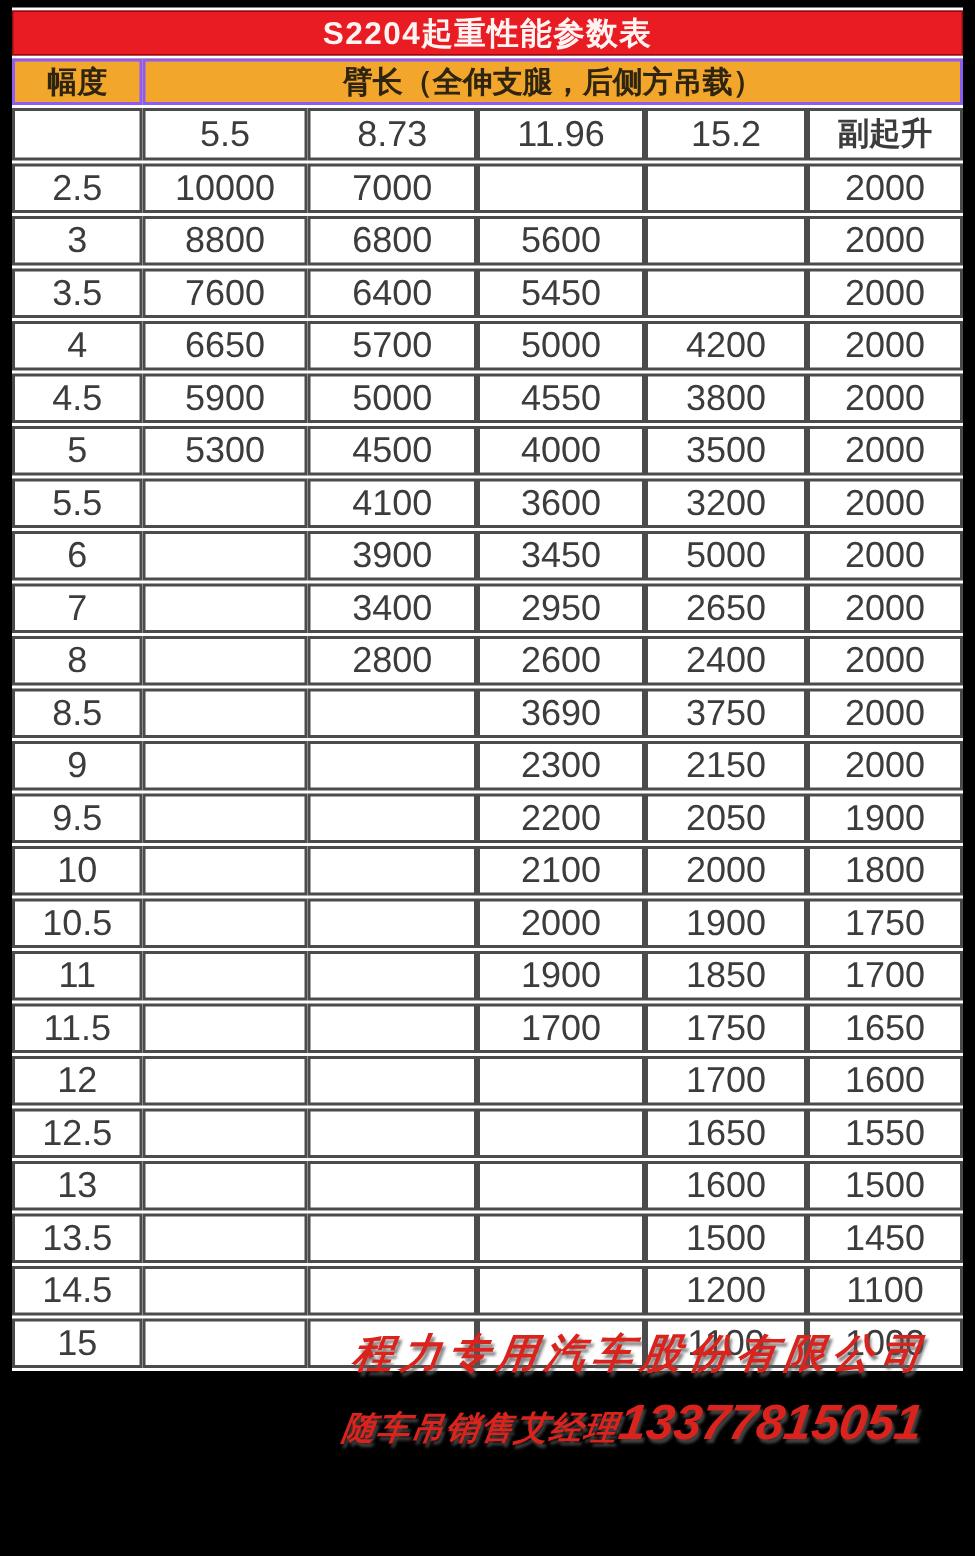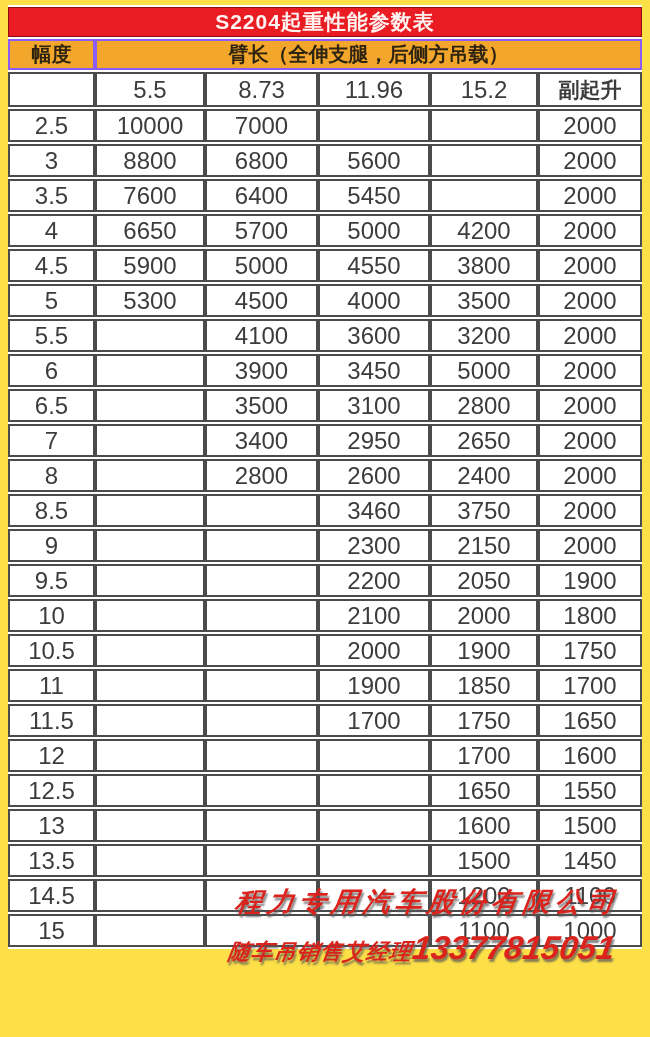--- a/index.html
+++ b/index.html
@@ -1,21 +1,21 @@
 <!DOCTYPE html>
 <html><head>
 <meta charset="utf-8">
 <style>
   html, body { margin: 0; padding: 0; background: #ffffff; }
   .frame {
     position: relative;
     width: 650px;
     height: 1037px;
     box-sizing: border-box;
-    background: #fde047;
+    background: #000000;
     padding: 5px 24px 12px 8px;
     overflow: hidden;
     font-family: "Liberation Sans", "DejaVu Sans", sans-serif;
   }
   table.spec {
     width: 100%;
     border-collapse: separate;
     border-spacing: 0 2px;
     background: #ffffff;
     table-layout: fixed;
@@ -154,48 +154,40 @@
         </tr>
         <tr>
           <td class="data-cell">6</td>
           <td class="data-cell"></td>
           <td class="data-cell">3900</td>
           <td class="data-cell">3450</td>
           <td class="data-cell">5000</td>
           <td class="data-cell">2000</td>
         </tr>
         <tr>
-          <td class="data-cell">6.5</td>
-          <td class="data-cell"></td>
-          <td class="data-cell">3500</td>
-          <td class="data-cell">3100</td>
-          <td class="data-cell">2800</td>
-          <td class="data-cell">2000</td>
-        </tr>
-        <tr>
           <td class="data-cell">7</td>
           <td class="data-cell"></td>
           <td class="data-cell">3400</td>
           <td class="data-cell">2950</td>
           <td class="data-cell">2650</td>
           <td class="data-cell">2000</td>
         </tr>
         <tr>
           <td class="data-cell">8</td>
           <td class="data-cell"></td>
           <td class="data-cell">2800</td>
           <td class="data-cell">2600</td>
           <td class="data-cell">2400</td>
           <td class="data-cell">2000</td>
         </tr>
         <tr>
           <td class="data-cell">8.5</td>
           <td class="data-cell"></td>
           <td class="data-cell"></td>
-          <td class="data-cell">3460</td>
+          <td class="data-cell">3690</td>
           <td class="data-cell">3750</td>
           <td class="data-cell">2000</td>
         </tr>
         <tr>
           <td class="data-cell">9</td>
           <td class="data-cell"></td>
           <td class="data-cell"></td>
           <td class="data-cell">2300</td>
           <td class="data-cell">2150</td>
           <td class="data-cell">2000</td>

